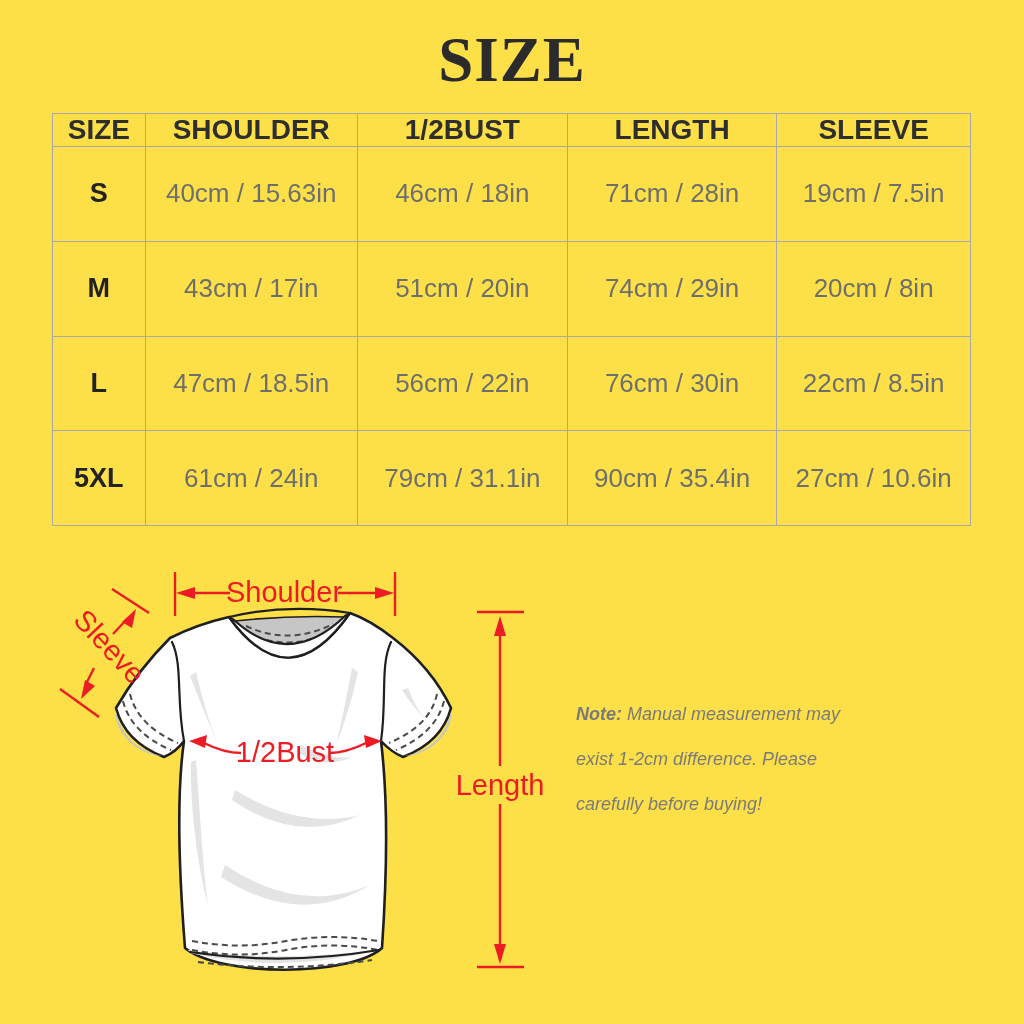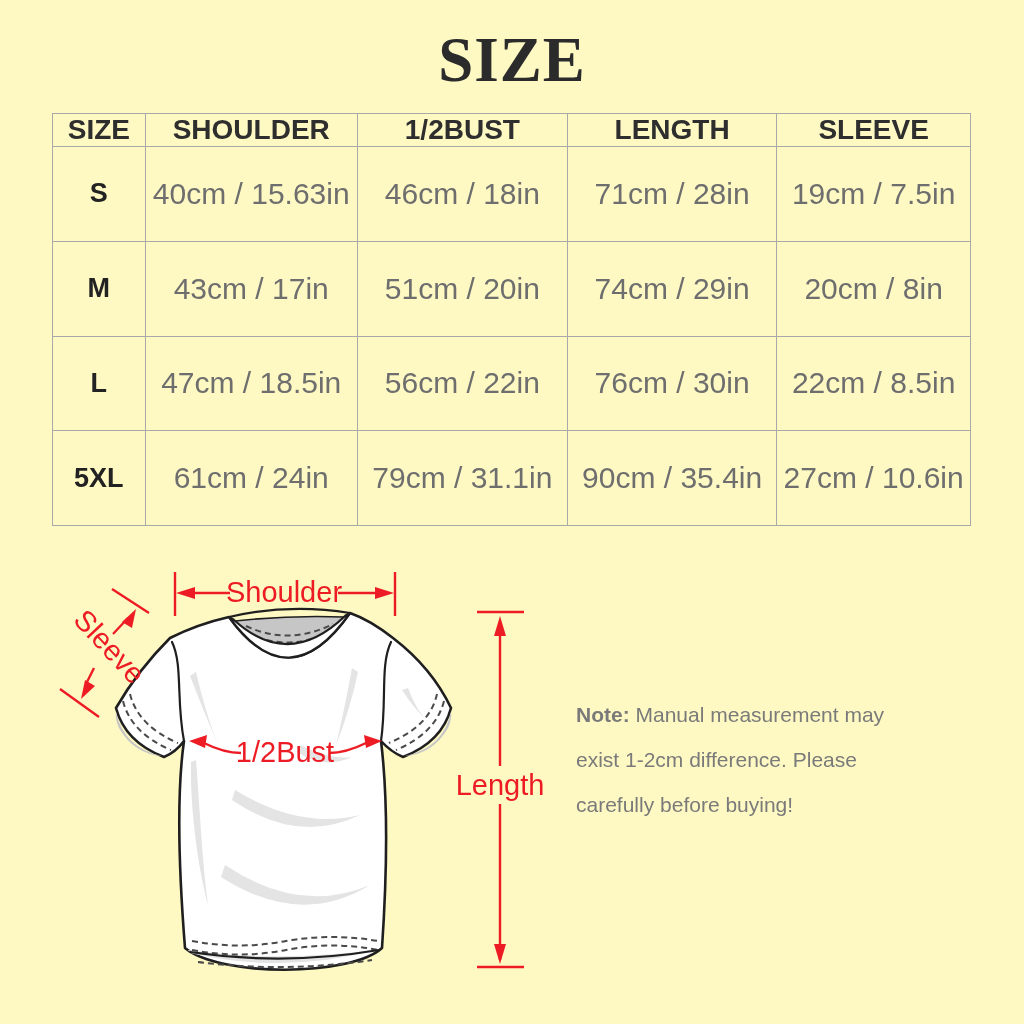--- a/index.html
+++ b/index.html
@@ -8,54 +8,54 @@
     --header-text:#2e2e2e;
     --cell-text:#6e6e6e;
     --note-text:#7a7a7a;
     --title-text:#2b2b2b;
     --shirt-outline:#1f1f1f;
     --collar-gray:#c6c6c6;
     --shadow-gray:#e4e4e4;
   }
   html,body{margin:0;padding:0;background:#fff;}
   .canvas{
-    position:relative;width:1024px;height:1024px;background:#fef9c3;overflow:hidden;
+    position:relative;width:1024px;height:1024px;background:#fde047;overflow:hidden;
     font-family:"Liberation Sans",sans-serif;
   }
   .page-title{
     position:absolute;top:24px;left:0;width:1024px;margin:0;
     text-align:center;font-family:"Liberation Serif",serif;
     font-size:63px;font-weight:bold;color:var(--title-text);letter-spacing:1px;
   }
   .table-wrap{position:absolute;left:52px;top:113px;width:919px;height:413px;}
   table.size-table{width:100%;height:100%;border-collapse:collapse;table-layout:fixed;}
   .size-table th,.size-table td{
     border:1px solid var(--table-border);text-align:center;vertical-align:middle;padding:0;
     white-space:nowrap;overflow:hidden;
   }
   .size-table th{font-size:28px;font-weight:bold;color:var(--header-text);}
-  .size-table td{font-size:30px;color:var(--cell-text);font-weight:normal;}
+  .size-table td{font-size:26px;color:var(--cell-text);font-weight:normal;}
   .size-table td.size-cell{font-size:27px;font-weight:bold;color:#222;}
   .diagram{position:absolute;left:40px;top:555px;width:520px;height:470px;}
   .outline{fill:#ffffff;stroke:var(--shirt-outline);stroke-width:2.6;stroke-linejoin:round;}
   .line-dark{fill:none;stroke:var(--shirt-outline);stroke-width:2.2;stroke-linecap:round;}
   .gray-fill{fill:var(--collar-gray);stroke:none;}
   .gray-fill-stroked{fill:var(--collar-gray);stroke:var(--shirt-outline);stroke-width:1.6;}
   .shadow{fill:var(--shadow-gray);stroke:none;}
   .stitch{fill:none;stroke:#4a4a4a;stroke-width:2;stroke-dasharray:6 4;}
   .band{fill:#ffffff;stroke:var(--shirt-outline);stroke-width:2.2;}
   .red-line{fill:none;stroke:var(--accent-red);stroke-width:2.4;stroke-linecap:butt;}
   .red-fill{fill:var(--accent-red);stroke:none;}
   .red-label{
     fill:var(--accent-red);font-family:"Liberation Sans",sans-serif;
     font-size:29px;font-weight:normal;
   }
   .note{
     position:absolute;left:576px;top:692px;width:410px;
-    font-size:21px;line-height:45px;color:var(--note-text);white-space:nowrap;
+    font-size:18px;line-height:45px;color:var(--note-text);white-space:nowrap;font-style:italic;
   }
   .note-label{font-weight:bold;}
 </style>
 </head>
 <body>
 
 <div class="canvas">
 
   <h1 class="page-title">SIZE</h1>
 

